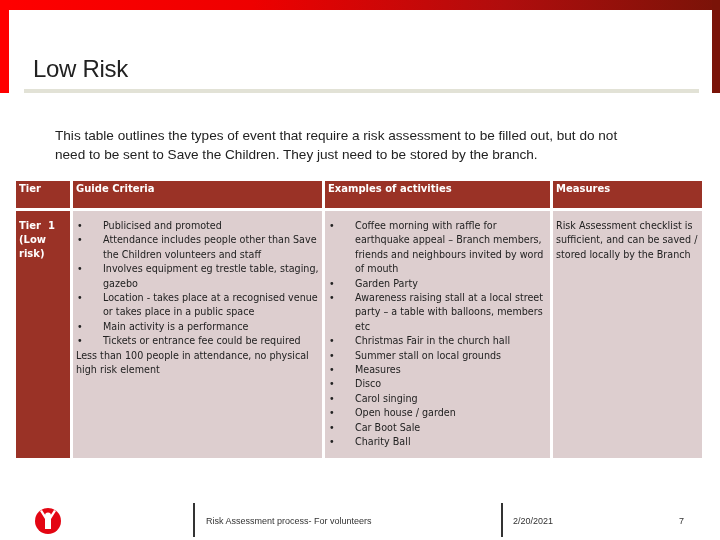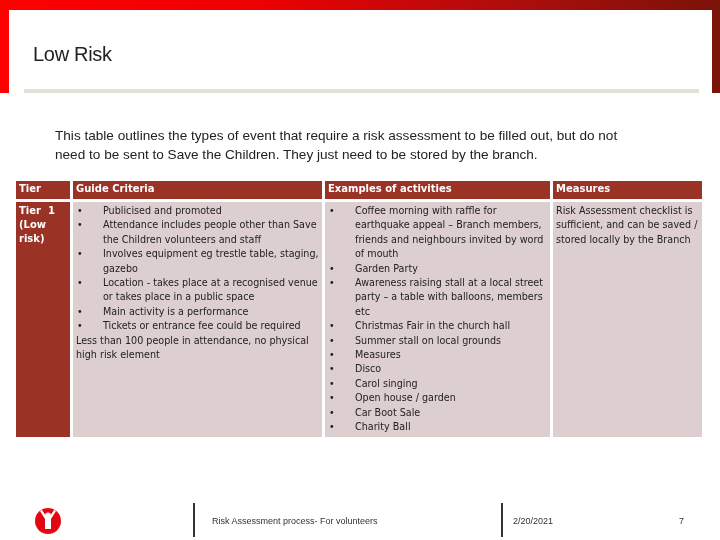--- a/index.html
+++ b/index.html
@@ -5,32 +5,32 @@
   * { margin:0; padding:0; box-sizing:border-box; }
   html, body { width:720px; height:540px; background:#ffffff; overflow:hidden; }
   body { position:relative; font-family:"DejaVu Sans", sans-serif; color:#222; }
 
   .frame-top { position:absolute; left:0; top:0; width:720px; height:10px;
     background:linear-gradient(90deg, #ff0000 0%, #ee0000 35%, #b00d0d 70%, #7a1308 100%); }
   .frame-left { position:absolute; left:0; top:0; width:9px; height:93px; background:#ff0000; }
   .frame-right { position:absolute; right:0; top:0; width:8px; height:93px; background:#7a1308; }
   .title-rule { position:absolute; left:24px; top:89px; width:675px; height:4px; background:#e2e2d6; }
 
-  .slide-title { position:absolute; left:33px; top:43px; font-family:"Liberation Sans", sans-serif;
-    font-size:20px; color:#222; letter-spacing:-0.3px; }
+  .slide-title { position:absolute; left:33px; top:55px; font-family:"Liberation Sans", sans-serif;
+    font-size:24px; color:#222; letter-spacing:-0.3px; }
 
   .intro { position:absolute; left:55px; top:126px; width:590px; font-family:"Liberation Sans", sans-serif;
     font-size:13.6px; line-height:19px; color:#222; }
 
   table.risk { position:absolute; left:16px; top:178px; width:677px; border-collapse:separate;
     border-spacing:3px; margin-left:-3px; table-layout:fixed; }
   table.risk th { background:#9a3226; color:#ffffff; text-align:left; vertical-align:top;
-    font-family:"DejaVu Sans", sans-serif; font-size:10px; font-weight:bold; height:18px; padding:2px 3px; }
+    font-family:"DejaVu Sans", sans-serif; font-size:10px; font-weight:bold; height:27px; padding:2px 3px; }
   table.risk td { background:#ddcecf; vertical-align:top; font-family:"DejaVu Sans", sans-serif;
-    font-size:9.6px; line-height:14.4px; color:#222; padding:2px 3px; }
+    font-size:9.6px; line-height:14.4px; color:#222; padding:8px 3px; }
   table.risk td.tier { background:#9a3226; color:#fff; font-weight:bold; font-size:10px; line-height:14px; }
   .tier-sub { }
   td.body-cell { height:227px; }
 
   ul.bullets { list-style:none; }
   ul.bullets li { position:relative; padding-left:27px; }
   ul.bullets li::before { content:"•"; position:absolute; left:1px; top:0; }
   .note { }
 
   .footer-logo { position:absolute; left:34px; top:507px; display:flex; align-items:center; }
@@ -108,18 +108,18 @@
 
 <div class="footer-logo">
   <svg class="logo-mark" viewBox="0 0 28 28">
     <circle cx="14" cy="14" r="13" fill="#e30613"></circle>
     <circle cx="14" cy="8.5" r="3" fill="#fff"></circle>
     <path d="M6 4 L11 12 L11 22 L17 22 L17 12 L22 4 L20 3 L15.5 10 L12.5 10 L8 3 Z" fill="#fff"></path>
   </svg>
 </div>
 
 <div class="footer-sep" style="left:193px; top:503px;"></div>
-<div class="footer-text" style="left:212px;">Risk Assessment process- For volunteers</div>
+<div class="footer-text" style="left:206px;">Risk Assessment process- For volunteers</div>
 
 <div class="footer-sep" style="left:501px; top:503px;"></div>
 <div class="footer-text" style="left:513px;">2/20/2021</div>
 
 <div class="footer-text" style="left:679px;">7</div>
 
 </body></html>

